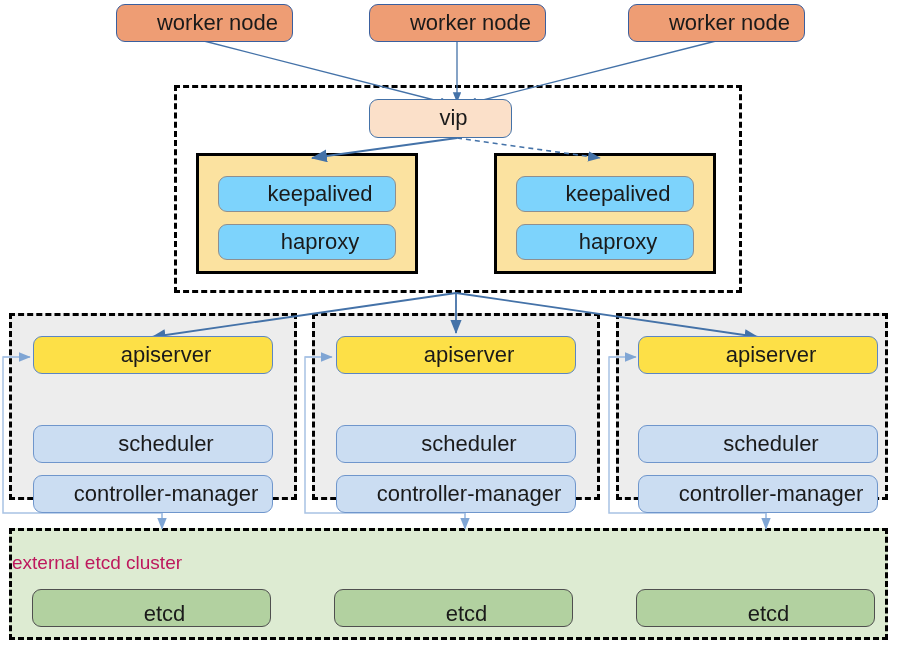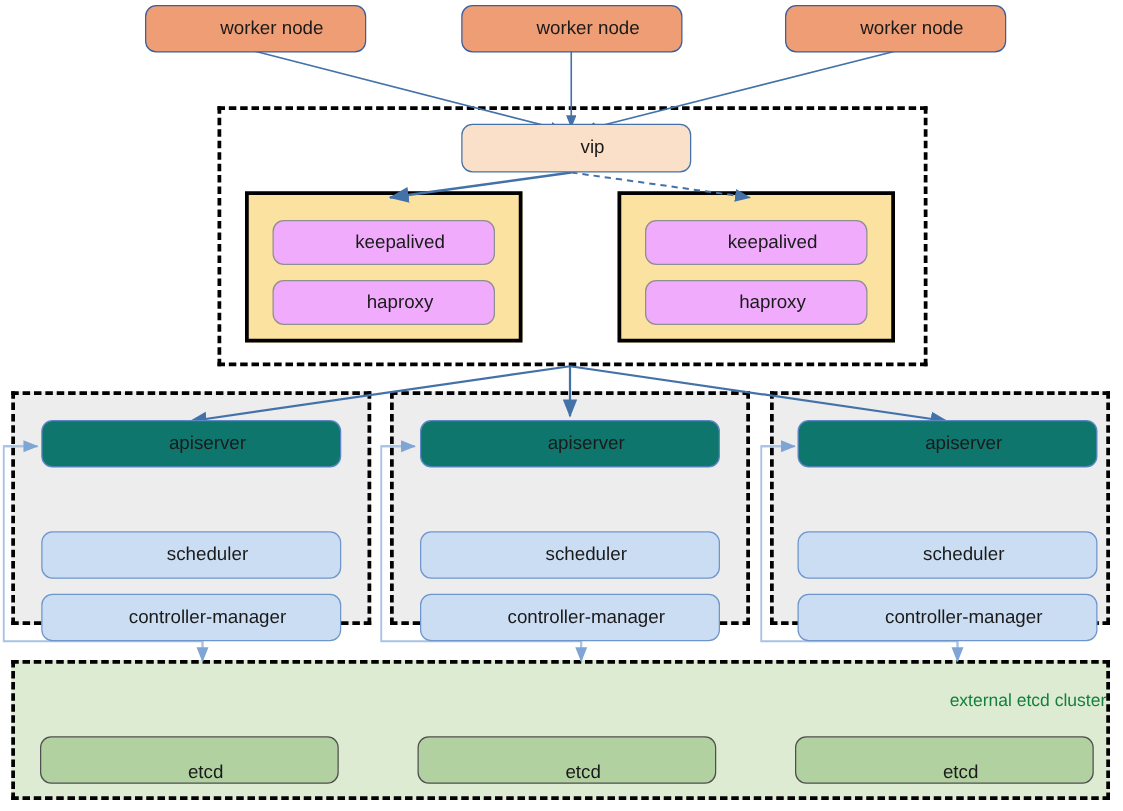--- a/index.html
+++ b/index.html
@@ -31,43 +31,43 @@
   
   .node {
     position: absolute;
     box-sizing: border-box;
     display: flex;
     align-items: center;
     justify-content: center;
     text-align: center;
     border-radius: 9px;
     color: #1a1a1a;
-    font-size: 15px;
+    font-size: 22px;
     line-height: 1.1;
     z-index: 10;
     padding-left: 26px;
   }
   
   .worker {
     background: #EE9D74;
     border: 1px solid #3a5f9e;
   }
   
   .vip {
     background: #FBE0C9;
     border: 1px solid #4472a8;
   }
   
   .svc-yellow {
-    background: #f0abfc;
+    background: #7dd3fc;
     border: 1px solid #8f8f8f;
   }
   
   .apiserver {
-    background: #0f766e;
+    background: #fde047;
     border: 1px solid #5c86c4;
   }
   .cp-comp {
     background: #CBDDF2;
     border: 1px solid #6f96cc;
     margin-top: 40px;
   }
   
   .etcd-node {
     background: #B2D1A0;
@@ -93,23 +93,23 @@
     background: #EDEDED;
     border: 3px dashed #000000;
   }
   .etcd-group {
     background: #DDEBD2;
     border: 3px dashed #000000;
   }
   .group-title {
     position: absolute;
     width: 100%;
-    text-align: right;
-    font-size: 14px;
-    color: #15803d;
+    text-align: left;
+    font-size: 19px;
+    color: #be185d;
     z-index: 6;
   }
 </style>
 </head>
 <body>
 
 <div id="canvas">
 
   <svg id="edges" viewBox="0 0 898 649" width="898" height="649">
     <defs>
@@ -162,21 +162,21 @@
   </div>
   <div class="node worker" style="left:369px; top:4px; width:177px; height:38px;">
     <span>worker node</span>
   </div>
   <div class="node worker" style="left:628px; top:4px; width:177px; height:38px;">
     <span>worker node</span>
   </div>
 
   <div class="group dashed-group" style="left:174px; top:85px; width:568px; height:208px;"></div>
 
-  <div class="node vip" style="left:369px; top:99px; width:184px; height:39px;justify-content:center;">
+  <div class="node vip" style="left:369px; top:99px; width:143px; height:39px;justify-content:center;">
     <span>vip</span>
   </div>
 
   <div class="group lb-host" style="left:196px; top:153px; width:222px; height:121px;"></div>
   <div class="node svc-yellow" style="left:218px; top:176px; width:178px; height:36px;">
     <span>keepalived</span>
   </div>
   <div class="node svc-yellow" style="left:218px; top:224px; width:178px; height:36px;">
     <span>haproxy</span>
   </div>

